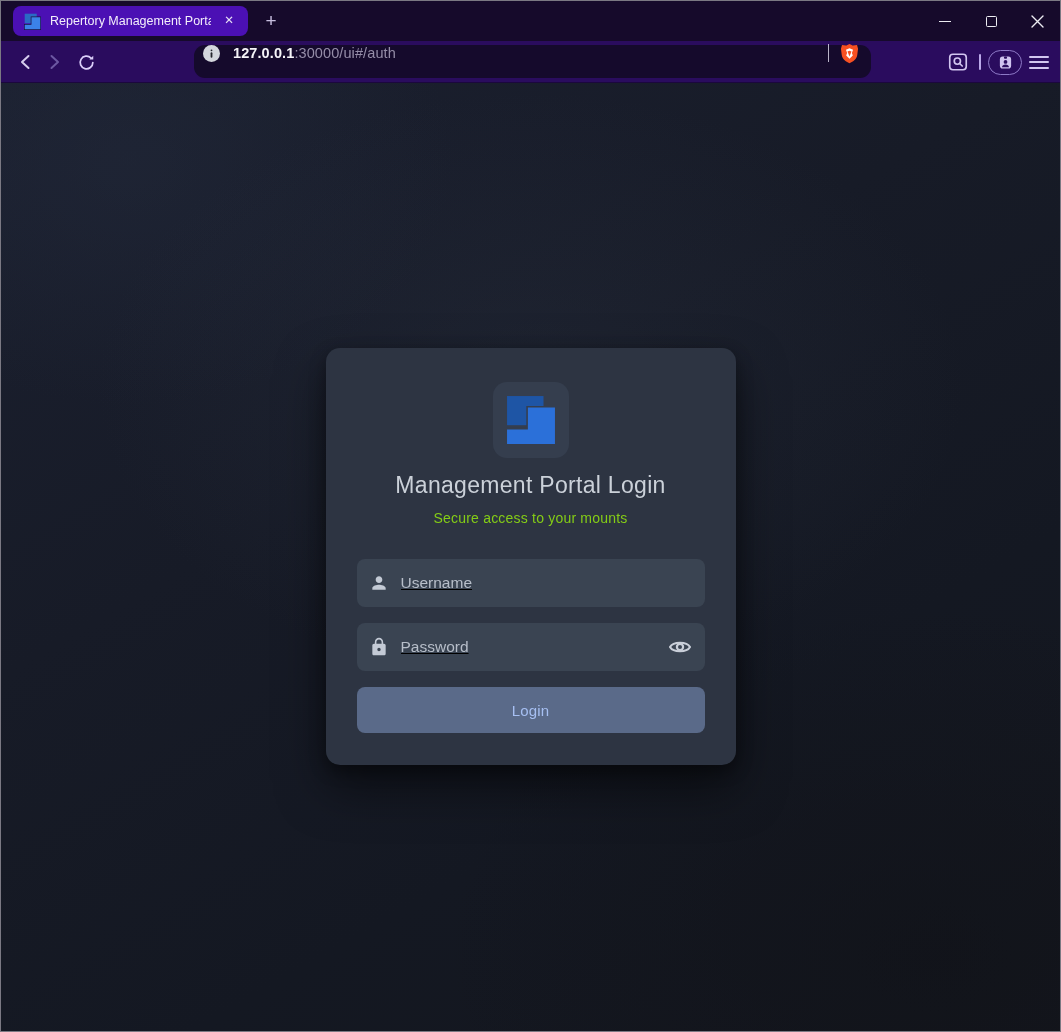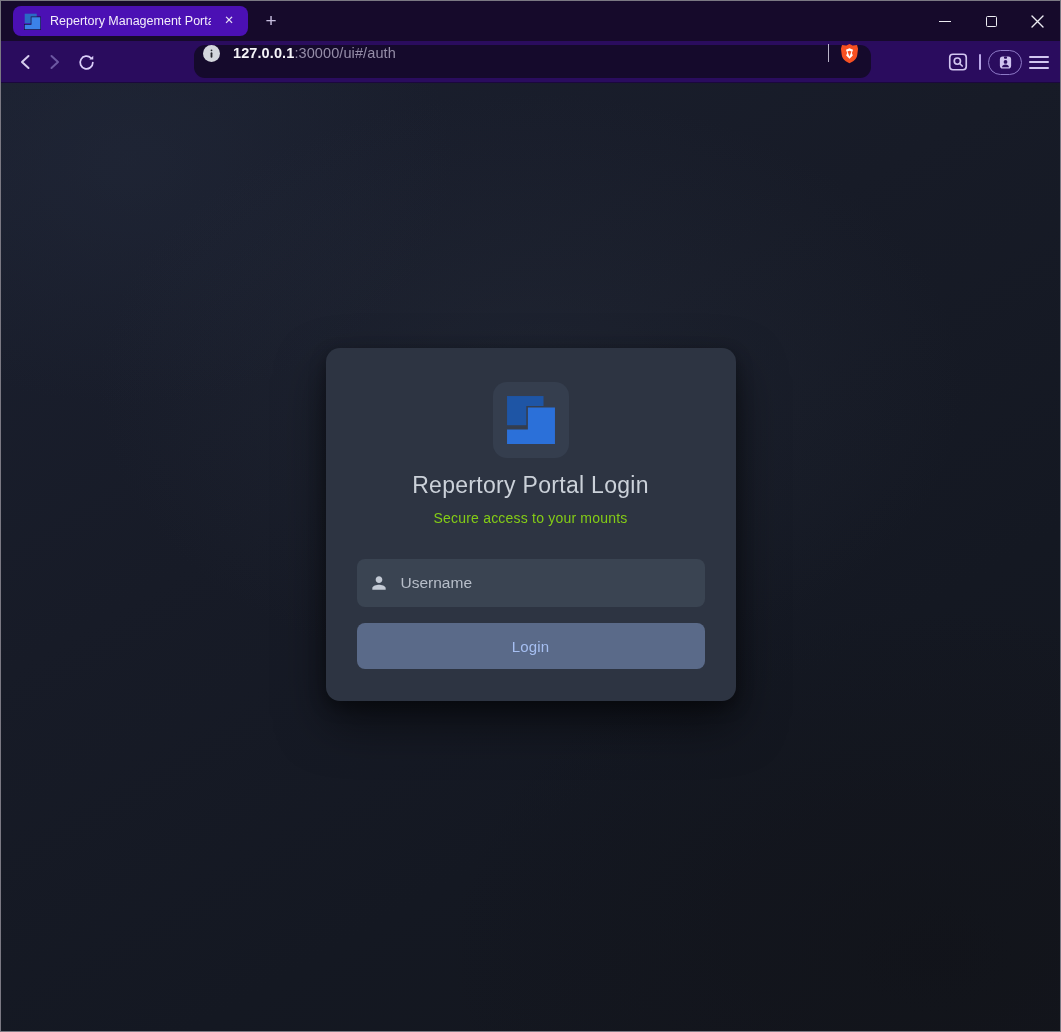--- a/index.html
+++ b/index.html
@@ -43,21 +43,21 @@
       radial-gradient(500px 380px at 12% 8%, rgba(38,46,64,.35), rgba(0,0,0,0) 65%),
       radial-gradient(700px 500px at 88% 92%, rgba(16,18,24,.6), rgba(0,0,0,0) 70%),
       linear-gradient(150deg, #1b2030 0%, #171b27 38%, #141822 68%, #14161d 100%);
   }
   .card { margin-top:265px; width:410px; border-radius:14px; background:#2d3442;
     box-shadow:0 22px 48px rgba(0,0,0,.5), 0 6px 16px rgba(0,0,0,.35);
     padding:34px 31px 32px; display:flex; flex-direction:column; align-items:center; }
   .logo-tile { width:76px; height:76px; border-radius:14px; background:#353e4e; display:flex; align-items:center; justify-content:center; }
   .card-title { margin-top:14px; font-size:23px; font-weight:500; color:#cbd1d9; letter-spacing:.3px; }
   .card-sub { margin-top:11px; font-size:14px; color:#84cc16; letter-spacing:.2px; }
-  .field { margin-top:16px; width:348px; height:48px; background:#3a4452; border-radius:8px; display:flex; align-items:center; padding:0 10px 0 12px; }
+  .field { margin-top:16px; width:348px; height:48px; background:#3a4452; border-radius:8px; display:flex; align-items:center; padding:0 10px 0 12px;text-decoration:underline; }
   .field.first { margin-top:33px; }
   .field input { flex:1; margin-left:12px; background:transparent; border:none; outline:none; color:#ccd2dc; font-size:15.5px; font-family:"Liberation Sans", sans-serif; min-width:0; }
   .field input::placeholder { color:#b7bec9; opacity:1; }
   .eye-btn { width:30px; height:30px; display:flex; align-items:center; justify-content:center; border:none; background:transparent; cursor:pointer; flex:0 0 auto; }
   .login-btn { margin-top:16px; width:348px; height:46px; border:none; border-radius:8px; background:#5a6a89; color:#a6bff2; font-size:15px; font-family:"Liberation Sans", sans-serif; cursor:pointer; letter-spacing:.2px;text-align:center; }
 </style>
 </head>
 <body>
 
 <div class="window">
@@ -151,27 +151,39 @@
   </div>
 
   <div class="content">
     <div class="card">
       <div class="logo-tile">
         <svg width="50" height="50" viewBox="0 0 48 48">
           <rect x="1" y="1" width="35" height="28" fill="#1e55a5"></rect>
           <path d="M21 12 H47 V47 H1 V33 H21 Z" fill="#2b70d9" stroke="#353e4e" stroke-width="3" paint-order="stroke" stroke-linejoin="miter"></path>
         </svg>
       </div>
-      <div class="card-title">Repertory Portal Login</div>
+      <div class="card-title">Management Portal Login</div>
       <div class="card-sub">Secure access to your mounts</div>
 
       <div class="field first">
         <svg width="20" height="20" viewBox="0 0 24 24">
             <path d="M12 12c2.21 0 4-1.79 4-4s-1.79-4-4-4-4 1.79-4 4 1.79 4 4 4zm0 2c-2.67 0-8 1.34-8 4v2h16v-2c0-2.66-5.33-4-8-4z" fill="#c3cad5"></path>
           </svg>
         <input type="text" placeholder="Username" style="">
       </div>
 
+      <div class="field">
+        <svg width="20" height="20" viewBox="0 0 24 24">
+            <path fill-rule="evenodd" d="M18 8h-1V6c0-2.76-2.24-5-5-5S7 3.24 7 6v2H6c-1.1 0-2 .9-2 2v10c0 1.1.9 2 2 2h12c1.1 0 2-.9 2-2V10c0-1.1-.9-2-2-2zm-6 9c-1.1 0-2-.9-2-2s.9-2 2-2 2 .9 2 2-.9 2-2 2zm3.1-9H8.9V6c0-1.71 1.39-3.1 3.1-3.1 1.71 0 3.1 1.39 3.1 3.1v2z" fill="#c3cad5"></path>
+          </svg>
+        <input type="password" placeholder="Password" style="">
+        <button class="eye-btn">
+          <svg width="24" height="24" viewBox="0 0 24 24">
+            <path d="M2 12 C5.2 6.3 18.8 6.3 22 12 C18.8 17.7 5.2 17.7 2 12 Z" fill="none" stroke="#c9cfd9" stroke-width="2.1" stroke-linejoin="round"></path>
+            <circle cx="12" cy="12" r="3.1" fill="none" stroke="#c9cfd9" stroke-width="2.2"></circle>
+          </svg>
+        </button>
+      </div>
 
       <button class="login-btn">Login</button>
     </div>
   </div>
 </div>
 
 </body></html>

